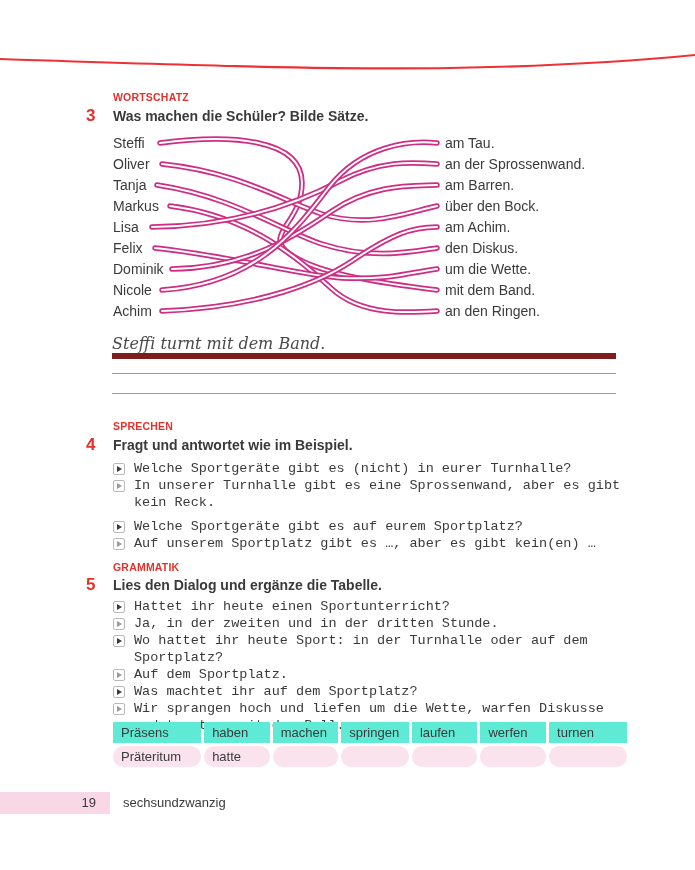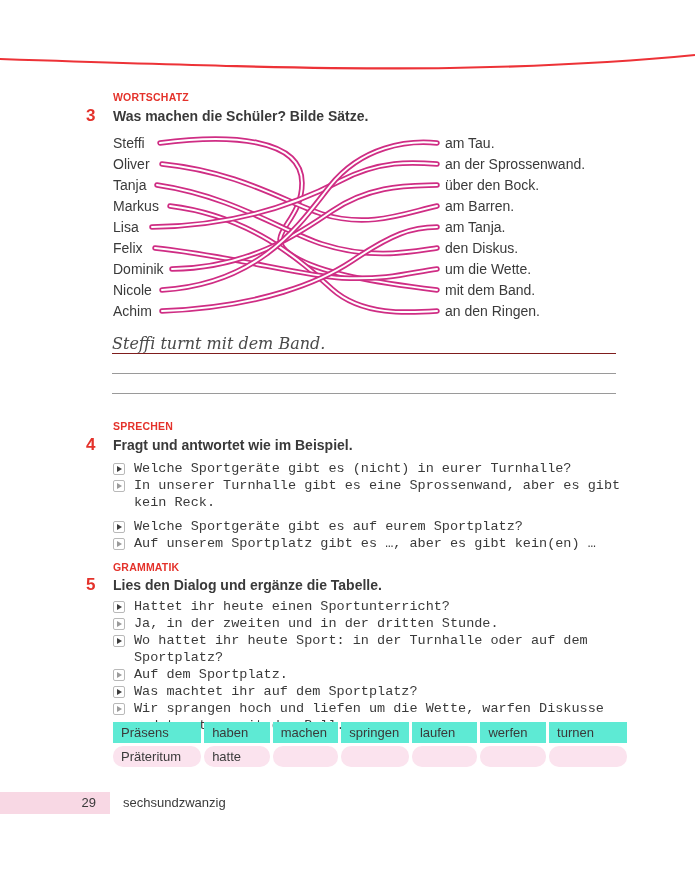--- a/index.html
+++ b/index.html
@@ -4,21 +4,21 @@
 <style>
   html,body{margin:0;padding:0;background:#fff;}
   .page{position:relative;width:695px;height:870px;background:#fff;overflow:hidden;
         font-family:"Liberation Sans",sans-serif;color:#3a3a3a;}
   svg.overlay{position:absolute;left:0;top:0;width:695px;height:870px;pointer-events:none;}
   .abs{position:absolute;}
   .section-label{font-size:10.5px;font-weight:bold;color:#e4322b;letter-spacing:.2px;}
   .ex-number{font-size:17px;font-weight:bold;color:#e4322b;}
   .ex-title{font-size:14px;font-weight:bold;color:#3a3a3a;}
   .name-row,.phrase-row{height:21px;line-height:21px;font-size:14px;}
-  .answer-line{border-bottom:1px solid #7f1d1d;height:19px;
+  .answer-line{border-bottom:6px solid #7f1d1d;height:19px;
                font-family:"DejaVu Serif",serif;font-style:italic;font-size:16px;color:#4a4a4a;}
   .blank-line{border-bottom:1px solid #9a9a9a;height:19px;}
   .dialog{display:flex;flex-direction:column;font-family:Liberation Mono, monospace;}
   .dialog-row{display:flex;align-items:flex-start;line-height:17px;font-size:13.5px;}
   .dialog-row.gap-before{margin-top:7px;}
   .bullet{flex:0 0 auto;width:10px;height:10px;border:1px solid #b9b9b9;border-radius:2px;
           margin:2.5px 9px 0 0;display:flex;align-items:center;justify-content:center;background:#fff;}
   .tri{width:0;height:0;border-top:3.5px solid transparent;border-bottom:3.5px solid transparent;
        border-left:5.5px solid #3d3d3d;margin-left:1px;}
   .dialog-row.answer .tri{border-left-color:#9b9b9b;}
@@ -70,23 +70,23 @@
       <div class="name-row">Markus</div>
       <div class="name-row">Lisa</div>
       <div class="name-row">Felix</div>
       <div class="name-row">Dominik</div>
       <div class="name-row">Nicole</div>
       <div class="name-row">Achim</div>
     </div>
   <div class="abs" style="left:445px;top:133px;" id="phrases-col">
       <div class="phrase-row">am Tau.</div>
       <div class="phrase-row">an der Sprossenwand.</div>
+      <div class="phrase-row">am Barren.</div>
       <div class="phrase-row">über den Bock.</div>
-      <div class="phrase-row">am Barren.</div>
-      <div class="phrase-row">am Tanja.</div>
+      <div class="phrase-row">am Achim.</div>
       <div class="phrase-row">den Diskus.</div>
       <div class="phrase-row">um die Wette.</div>
       <div class="phrase-row">mit dem Band.</div>
       <div class="phrase-row">an den Ringen.</div>
     </div>
 
   <div class="abs answer-line" style="left:112px;top:334px;width:504px;">Steffi turnt mit dem Band.</div>
   <div class="abs" style="left:112px;top:354px;width:504px;" id="blank-lines">
       <div class="blank-line"></div>
       <div class="blank-line"></div>
@@ -191,16 +191,16 @@
             <td></td>
             <td></td>
             <td></td>
             <td></td>
             <td></td>
           </tr>
         </tbody>
     </table>
   </div>
 
-  <div class="abs footer-bar" style="left:0;top:792px;">29</div>
+  <div class="abs footer-bar" style="left:0;top:792px;">19</div>
   <div class="abs footer-label" style="left:123px;top:792px;">sechsundzwanzig</div>
 
 </div>
 
 </body></html>

